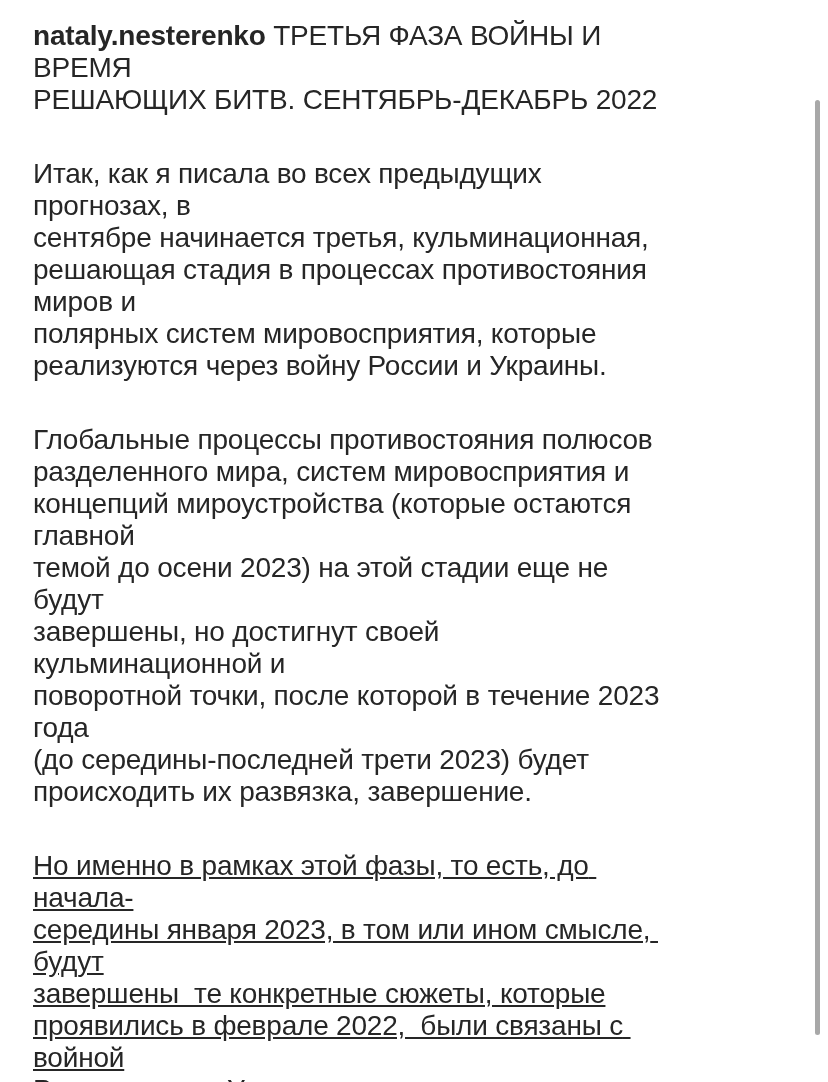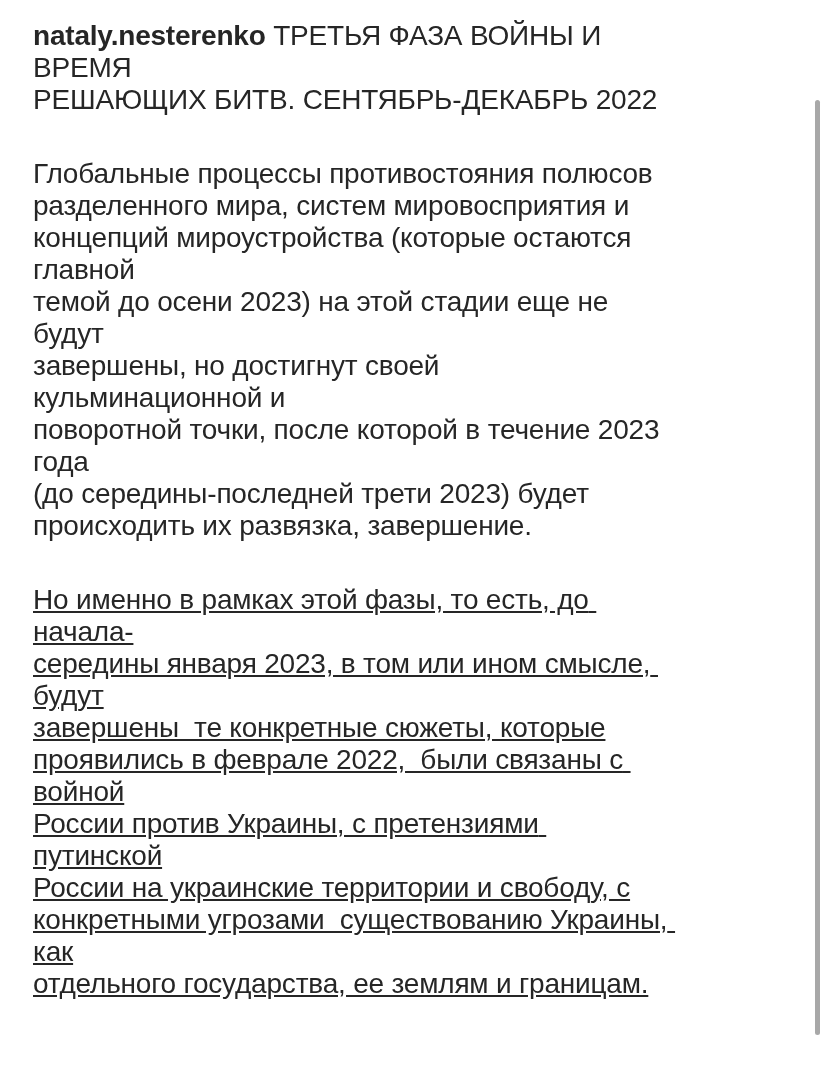--- a/index.html
+++ b/index.html
@@ -55,20 +55,25 @@
 </head>
 <body>
 
 <div class="caption">
   <div class="caption-header">
     <span class="username">nataly.nesterenko</span>
     <span class="post-title">ТРЕТЬЯ ФАЗА ВОЙНЫ И ВРЕМЯ
 РЕШАЮЩИХ БИТВ. СЕНТЯБРЬ-ДЕКАБРЬ 2022</span>
   </div>
 
+  <p>Итак, как я писала во всех предыдущих прогнозах, в
+сентябре начинается третья, кульминационная,
+решающая стадия в процессах противостояния миров и
+полярных систем мировосприятия, которые
+реализуются через войну России и Украины.</p>
 
 
   <p>Глобальные процессы противостояния полюсов
 разделенного мира, систем мировосприятия и
 концепций мироустройства (которые остаются главной
 темой до осени 2023) на этой стадии еще не будут
 завершены, но достигнут своей кульминационной и
 поворотной точки, после которой в течение 2023 года
 (до середины-последней трети 2023) будет
 происходить их развязка, завершение.</p>

